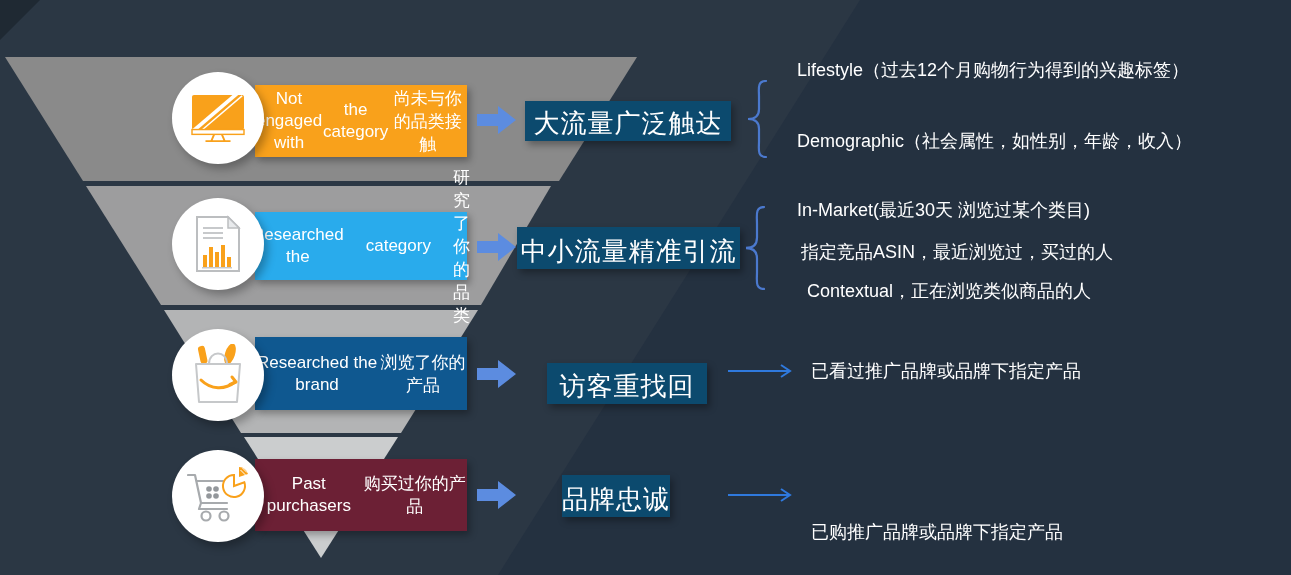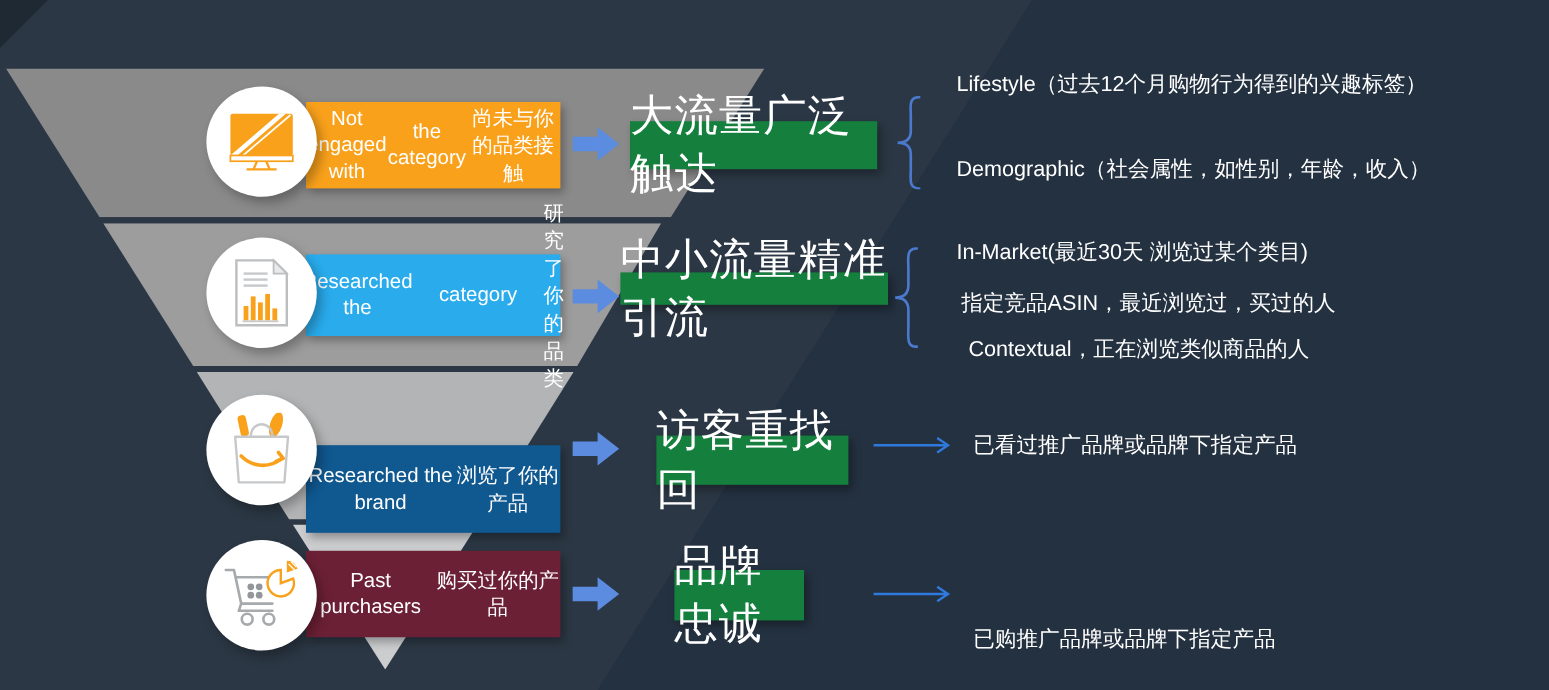--- a/index.html
+++ b/index.html
@@ -28,41 +28,41 @@
   .label-box{
     position:absolute; left:255px; width:212px;
     display:flex; flex-direction:row; justify-content:center; align-items:center;
     color:#fff; text-align:center;
     box-shadow:3px 4px 7px rgba(0,0,0,.3);
   }
   .label-box .en{font-size:17px; line-height:22px;}
   .label-box .zh{font-size:17px; line-height:23px;}
   .b1{top:85px;  height:72px; background:#f9a11b;}
   .b2{top:212px; height:68px; background:#29abec;gap:22px;}
-  .b3{top:337px; height:73px; background:#0f5890;margin-top:34px;}
+  .b3{top:337px; height:73px; background:#0f5890;}
   .b4{top:459px; height:72px; background:#6c2035;}
   
   .circle{
     position:absolute; left:172px; width:92px; height:92px; border-radius:50%;
     background:#fff; box-shadow:4px 5px 9px rgba(0,0,0,.28);
     display:flex; align-items:center; justify-content:center; z-index:3;
   }
   .c1{top:72px;} .c2{top:198px;} .c3{top:329px;} .c4{top:450px;}
   
   .blockarrow{position:absolute; left:477px; width:40px; height:30px;}
   .a1{top:105px;} .a2{top:232px;} .a3{top:359px;} .a4{top:480px;}
   
   .tactic{
-    position:absolute; background:#15803d; color:#fff;
-    display:flex; align-items:center; justify-content:center;
-    font-size:36px; letter-spacing:1px;
+    position:absolute; background:#0c4a6e; color:#fff;
+    display:flex; align-items:flex-end; justify-content:center;
+    font-size:26px; letter-spacing:1px;
     box-shadow:3px 4px 7px rgba(0,0,0,.32);
   }
   .t1{left:525px; top:101px; width:206px; height:40px;}
-  .t2{left:517px; top:227px; width:223px; height:27px;}
+  .t2{left:517px; top:227px; width:223px; height:42px;}
   .t3{left:547px; top:363px; width:160px; height:41px;}
   .t4{left:562px; top:475px; width:108px; height:42px;}
   
   .note{
     position:absolute; color:#fff; font-size:18px; line-height:30px; white-space:nowrap;
   }
   .n1a{left:797px; top:55px;}
   .n1b{left:797px; top:126px;}
   .n2a{left:797px; top:195px;}
   .n2b{left:801px; top:237px;}

